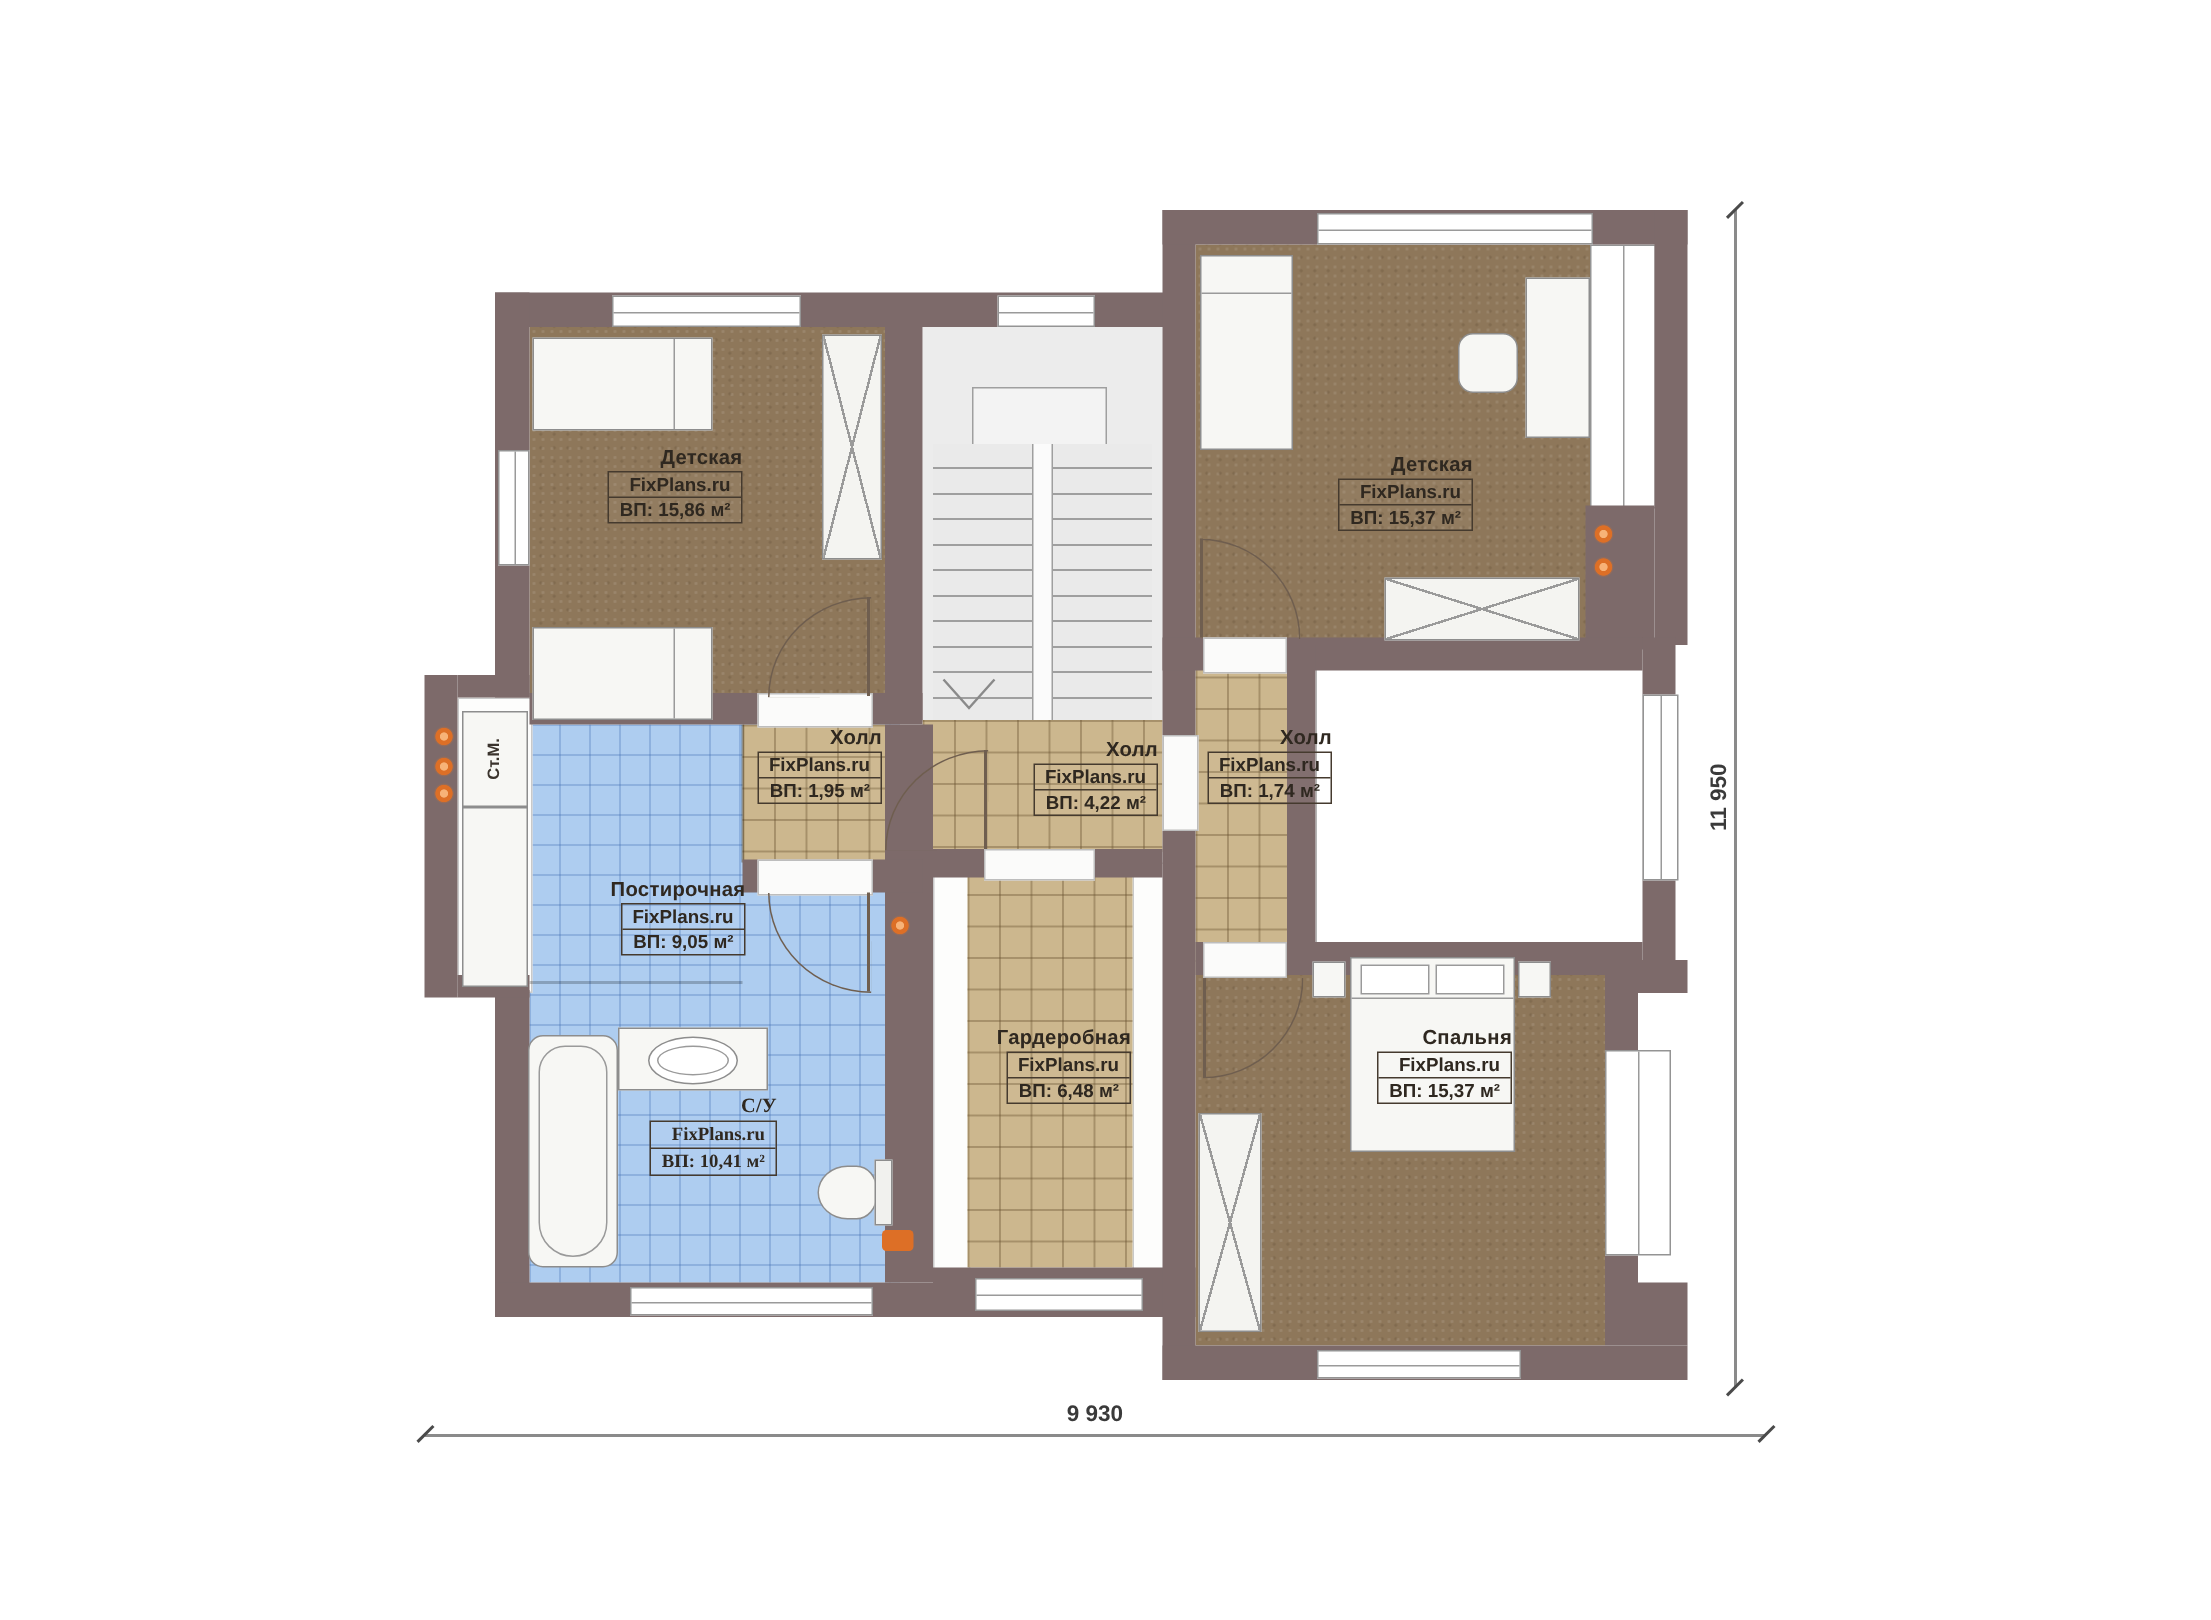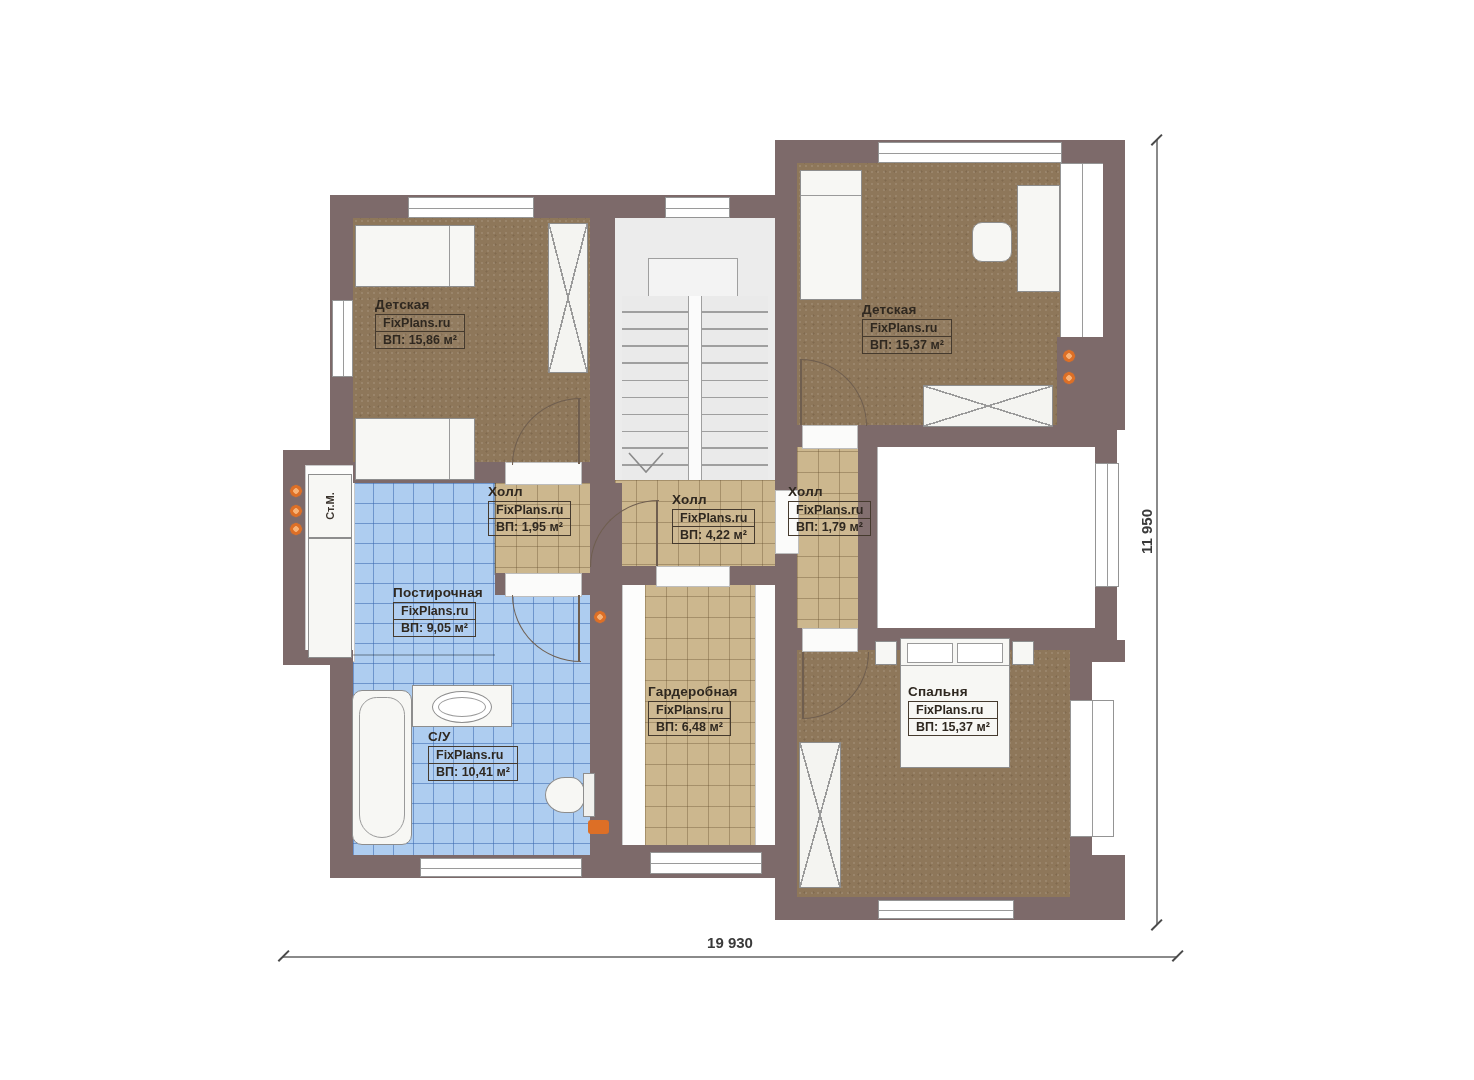--- a/index.html
+++ b/index.html
@@ -46,21 +46,21 @@
   .sink::after{content:"";position:absolute;inset:5px;border:1px solid #9a9a9a;border-radius:50%;}
   .toilet-bowl{position:absolute;background:#f7f7f4;border:1.5px solid #8d8d8d;border-radius:50% 35% 35% 50% / 50% 45% 45% 50%;box-sizing:border-box;}
   .toilet-tank{position:absolute;background:#f1f1ee;border:1.5px solid #8d8d8d;box-sizing:border-box;}
   .dot{position:absolute;width:14px;height:14px;border-radius:50%;
        background:radial-gradient(circle, #f7b277 0 2.5px, #dd6f26 3px 5.5px, rgba(221,111,38,.28) 6px, rgba(221,111,38,0) 7px);}
   
   .flight{position:absolute;background:repeating-linear-gradient(to bottom, #eaeaea 0 15.5px, #9f9f9f 15.5px 17px);}
   .divider{position:absolute;background:#fbfbfb;border-left:1px solid #9f9f9f;border-right:1px solid #9f9f9f;box-sizing:border-box;}
   .rail{position:absolute;border:1.2px solid #9f9f9f;border-bottom:none;background:#f3f3f3;}
   
-  .room-label{position:absolute;text-align:left;z-index:30;}
+  .room-label{position:absolute;text-align:right;z-index:30;}
   .room-label .rname{font-size:13.5px;font-weight:700;letter-spacing:.2px;margin-bottom:2px;color:#2f2820;}
   .room-label .rbox{display:inline-block;border:1.5px solid #453a2e;background:rgba(255,255,255,0.04);}
   .room-label .row{font-size:12.5px;font-weight:600;padding:1px 7px;white-space:nowrap;color:#2f2820;}
   .room-label .row + .row{border-top:1.5px solid #453a2e;}
   .vtext{display:flex;align-items:center;justify-content:center;}
   .vtext span{transform:rotate(-90deg);white-space:nowrap;font-size:11px;font-weight:700;color:#3a332c;}
   
   .dimline{position:absolute;background:#8a8a8a;}
   .tick{position:absolute;width:15px;height:1.6px;background:#4a4a4a;transform:rotate(-45deg);}
   .dimtext{position:absolute;font-size:15px;font-weight:700;color:#3a3a3a;text-align:center;}
@@ -226,33 +226,33 @@
     <div class="rbox">
       <div class="row">FixPlans.ru</div>
       <div class="row">ВП: 4,22 м²</div>
     </div>
   </div>
 
   <div class="room-label" style="left:788px;top:484px;width:100px;">
     <div class="rname">Холл</div>
     <div class="rbox">
       <div class="row">FixPlans.ru</div>
-      <div class="row">ВП: 1,79 м²</div>
+      <div class="row">ВП: 1,74 м²</div>
     </div>
   </div>
 
   <div class="room-label" style="left:393px;top:585px;width:104px;">
     <div class="rname">Постирочная</div>
     <div class="rbox">
       <div class="row">FixPlans.ru</div>
       <div class="row">ВП: 9,05 м²</div>
     </div>
   </div>
 
-  <div class="room-label" style="left:428px;top:729px;width:100px;">
+  <div class="room-label" style="left:418px;top:729px;width:100px;font-family:Liberation Serif, serif;">
     <div class="rname">С/У</div>
     <div class="rbox">
       <div class="row">FixPlans.ru</div>
       <div class="row">ВП: 10,41 м²</div>
     </div>
   </div>
 
   <div class="room-label" style="left:648px;top:684px;width:106px;">
     <div class="rname">Гардеробная</div>
     <div class="rbox">
@@ -265,20 +265,20 @@
     <div class="rname">Спальня</div>
     <div class="rbox">
       <div class="row">FixPlans.ru</div>
       <div class="row">ВП: 15,37 м²</div>
     </div>
   </div>
 
   <div class="dimline" style="left:283px;top:956px;width:894px;height:1.5px;"></div>
   <div class="tick" style="left:276px;top:955px;"></div>
   <div class="tick" style="left:1170px;top:955px;"></div>
-  <div class="dimtext" style="left:660px;top:934px;width:140px;">19 930</div>
+  <div class="dimtext" style="left:660px;top:934px;width:140px;">9 930</div>
 
   <div class="dimline" style="left:1156px;top:140px;width:1.5px;height:785px;"></div>
   <div class="tick" style="left:1149px;top:139px;"></div>
   <div class="tick" style="left:1149px;top:924px;"></div>
   <div class="dimtext" style="left:1101px;top:523px;width:90px;transform:rotate(-90deg);">11 950</div>
 
 </div>
 
 </body></html>

